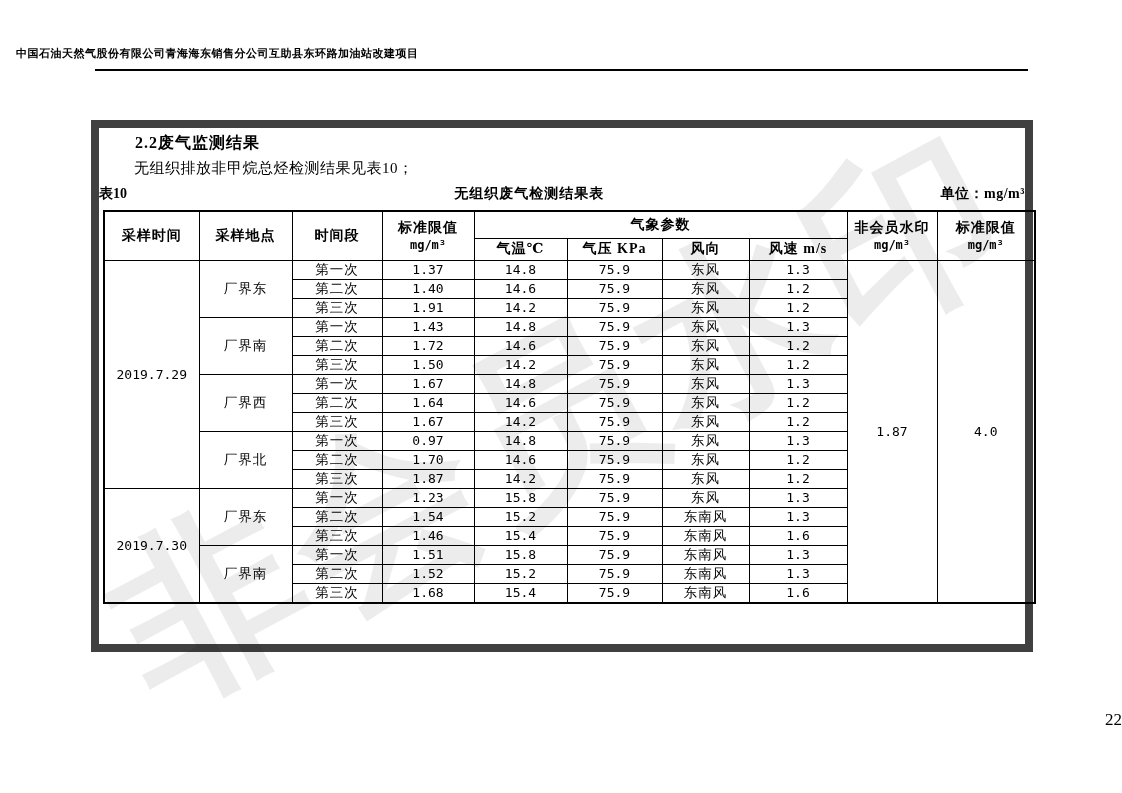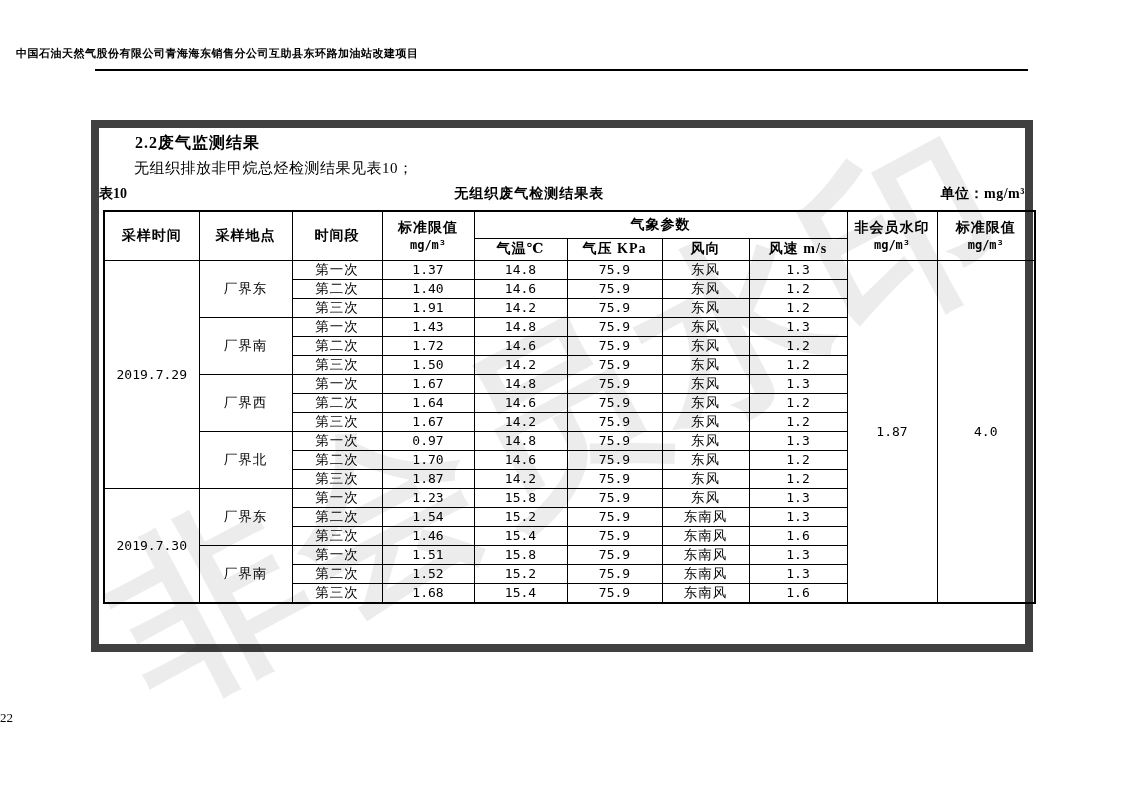--- a/index.html
+++ b/index.html
@@ -57,21 +57,21 @@
   .watermark{
     position:absolute;left:61px;top:90px;width:1000px;height:660px;
     display:flex;align-items:center;justify-content:center;
     transform:rotate(-28deg);
     font-size:188px;font-weight:bold;letter-spacing:8px;white-space:nowrap;
     color:rgba(0,0,0,0.075);
     font-family:"Liberation Sans","DejaVu Sans",sans-serif;
     pointer-events:none;z-index:5;user-select:none;
   }
   .page-number{
-    position:absolute;top:710px;left:0;width:100%;text-align:left;font-size:13px;
+    position:absolute;top:710px;left:0;width:100%;text-align:right;font-size:17px;
   }
 </style>
 </head>
 <body>
 
 <div class="doc-header">中国石油天然气股份有限公司青海海东销售分公司互助县东环路加油站改建项目</div>
 <div class="header-rule"></div>
 
 <div class="content-box">
   <div class="section-heading">2.2废气监测结果</div>

